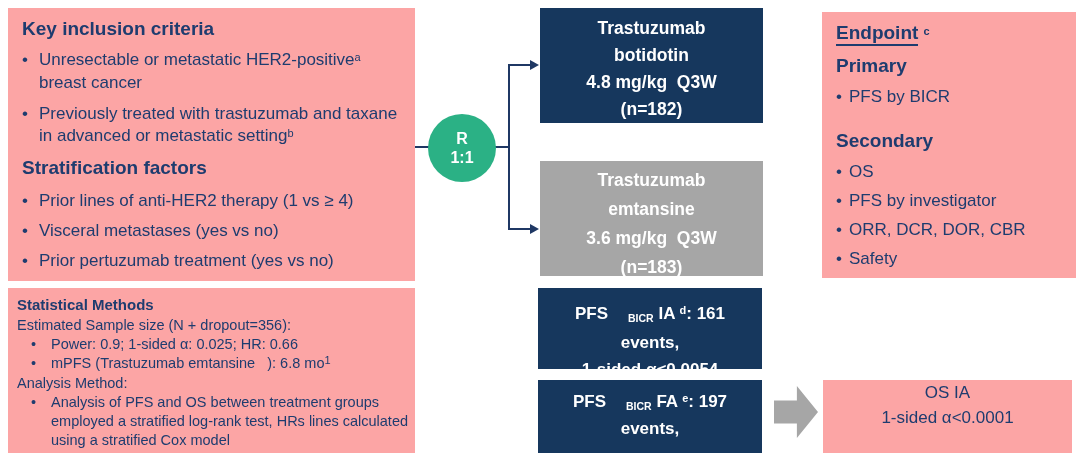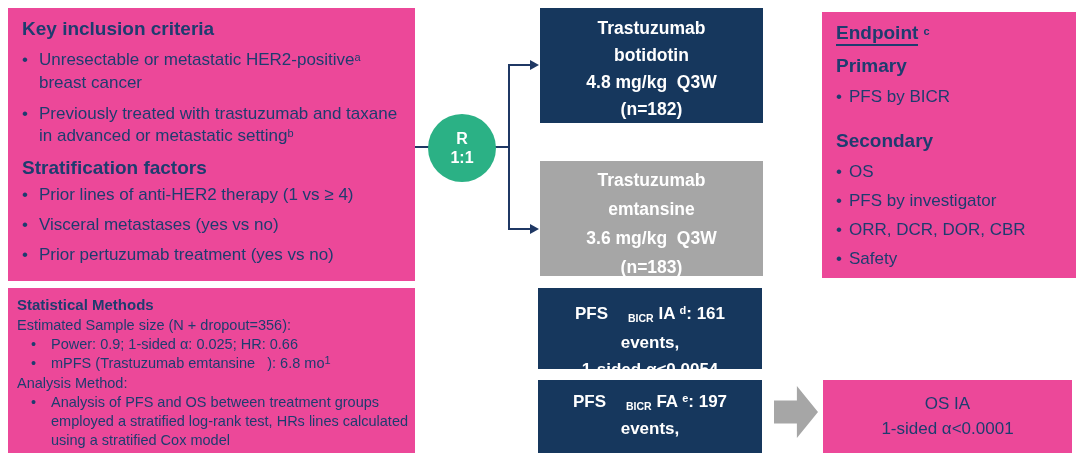--- a/index.html
+++ b/index.html
@@ -1,27 +1,27 @@
 <!DOCTYPE html>
 <html><head>
 <meta charset="utf-8">
 <style>
   html,body { margin:0; padding:0; background:#ffffff; }
   .canvas {
     position:relative; width:1080px; height:460px; background:#ffffff;
     font-family:"Liberation Sans", sans-serif; overflow:hidden; color:#1e3c6f;
   }
-  .panel { position:absolute; background:#ec4899; color:#1e3c6f; box-sizing:border-box; }
+  .panel { position:absolute; background:#fca5a5; color:#1e3c6f; box-sizing:border-box; }
 
   
   #inclusion { left:8px; top:8px; width:407px; height:273px; padding:10px 8px 8px 14px; }
   .p-title { font-size:19px; font-weight:700; margin-bottom:9px; }
   .bullet { display:flex; font-size:17px; line-height:22px; margin-bottom:9px; }
   .bullet .dot { flex:none; width:17px; }
-  .strat-title { font-size:19px; font-weight:700; margin:9px 0 5px; }
+  .strat-title { font-size:19px; font-weight:700; margin:9px 0 11px; }
   #inclusion .strat { margin-bottom:8px; }
 
   #stats { left:8px; top:288px; width:407px; height:165px; padding:7px 6px 4px 9px; font-size:14.5px; line-height:19px; }
   #stats .s-title { font-weight:700; font-size:15px; margin-bottom:2px; }
   #stats .bullet { font-size:14.5px; line-height:19px; margin:0; }
   #stats .bullet .dot { flex:none; width:20px; margin-left:14px; }
 
   
   #rand { position:absolute; left:428px; top:114px; width:68px; height:68px; border-radius:50%;
     background:#2bb185; color:#fff; font-weight:700; font-size:16px; line-height:19px;
@@ -57,21 +57,21 @@
   
   #endpoints { left:822px; top:12px; width:254px; height:266px; padding:10px 16px 8px 14px; }
   .ep-title { font-size:19px; font-weight:700; margin-bottom:11px; }
   .ep-title .t { border-bottom:2px solid #1e3c6f; padding-bottom:1px; }
   .ep-sub { font-size:19px; font-weight:700; margin-bottom:9px; }
   #endpoints .bullet { font-size:17px; line-height:21px; margin-bottom:8px; }
   #endpoints .bullet .dot { flex:none; width:13px; }
   #endpoints .gap { height:15px; }
 
   #osbox { left:823px; top:380px; width:249px; height:73px; text-align:center;
-    font-size:17px; line-height:25px; padding-top:11px; }
+    font-size:17px; line-height:25px; }
 </style>
 </head>
 <body>
 
 <div class="canvas">
 
   <section class="panel" id="inclusion">
     <div class="p-title">Key inclusion criteria</div>
     <div class="bullet">
       <span class="dot">•</span>

